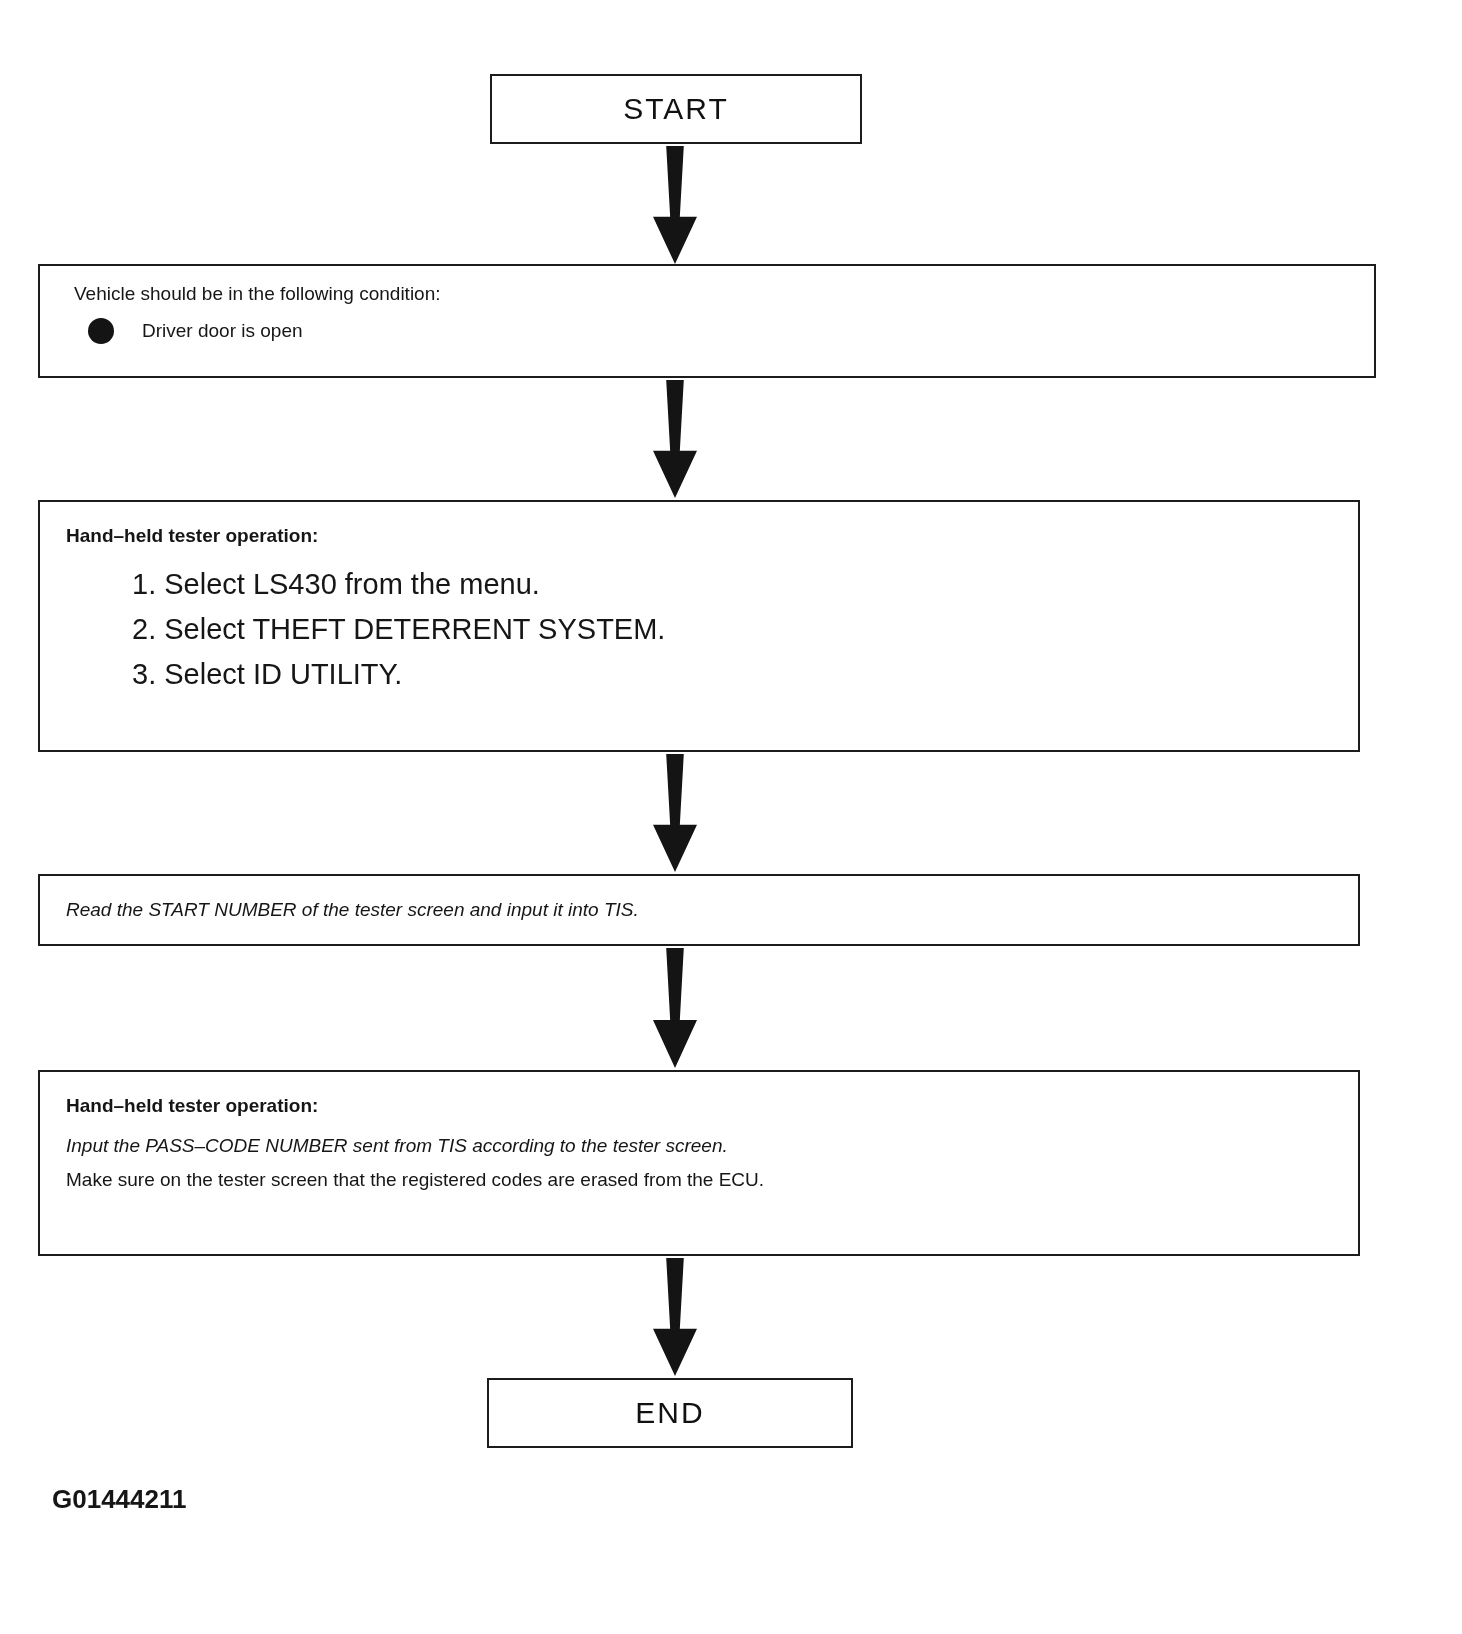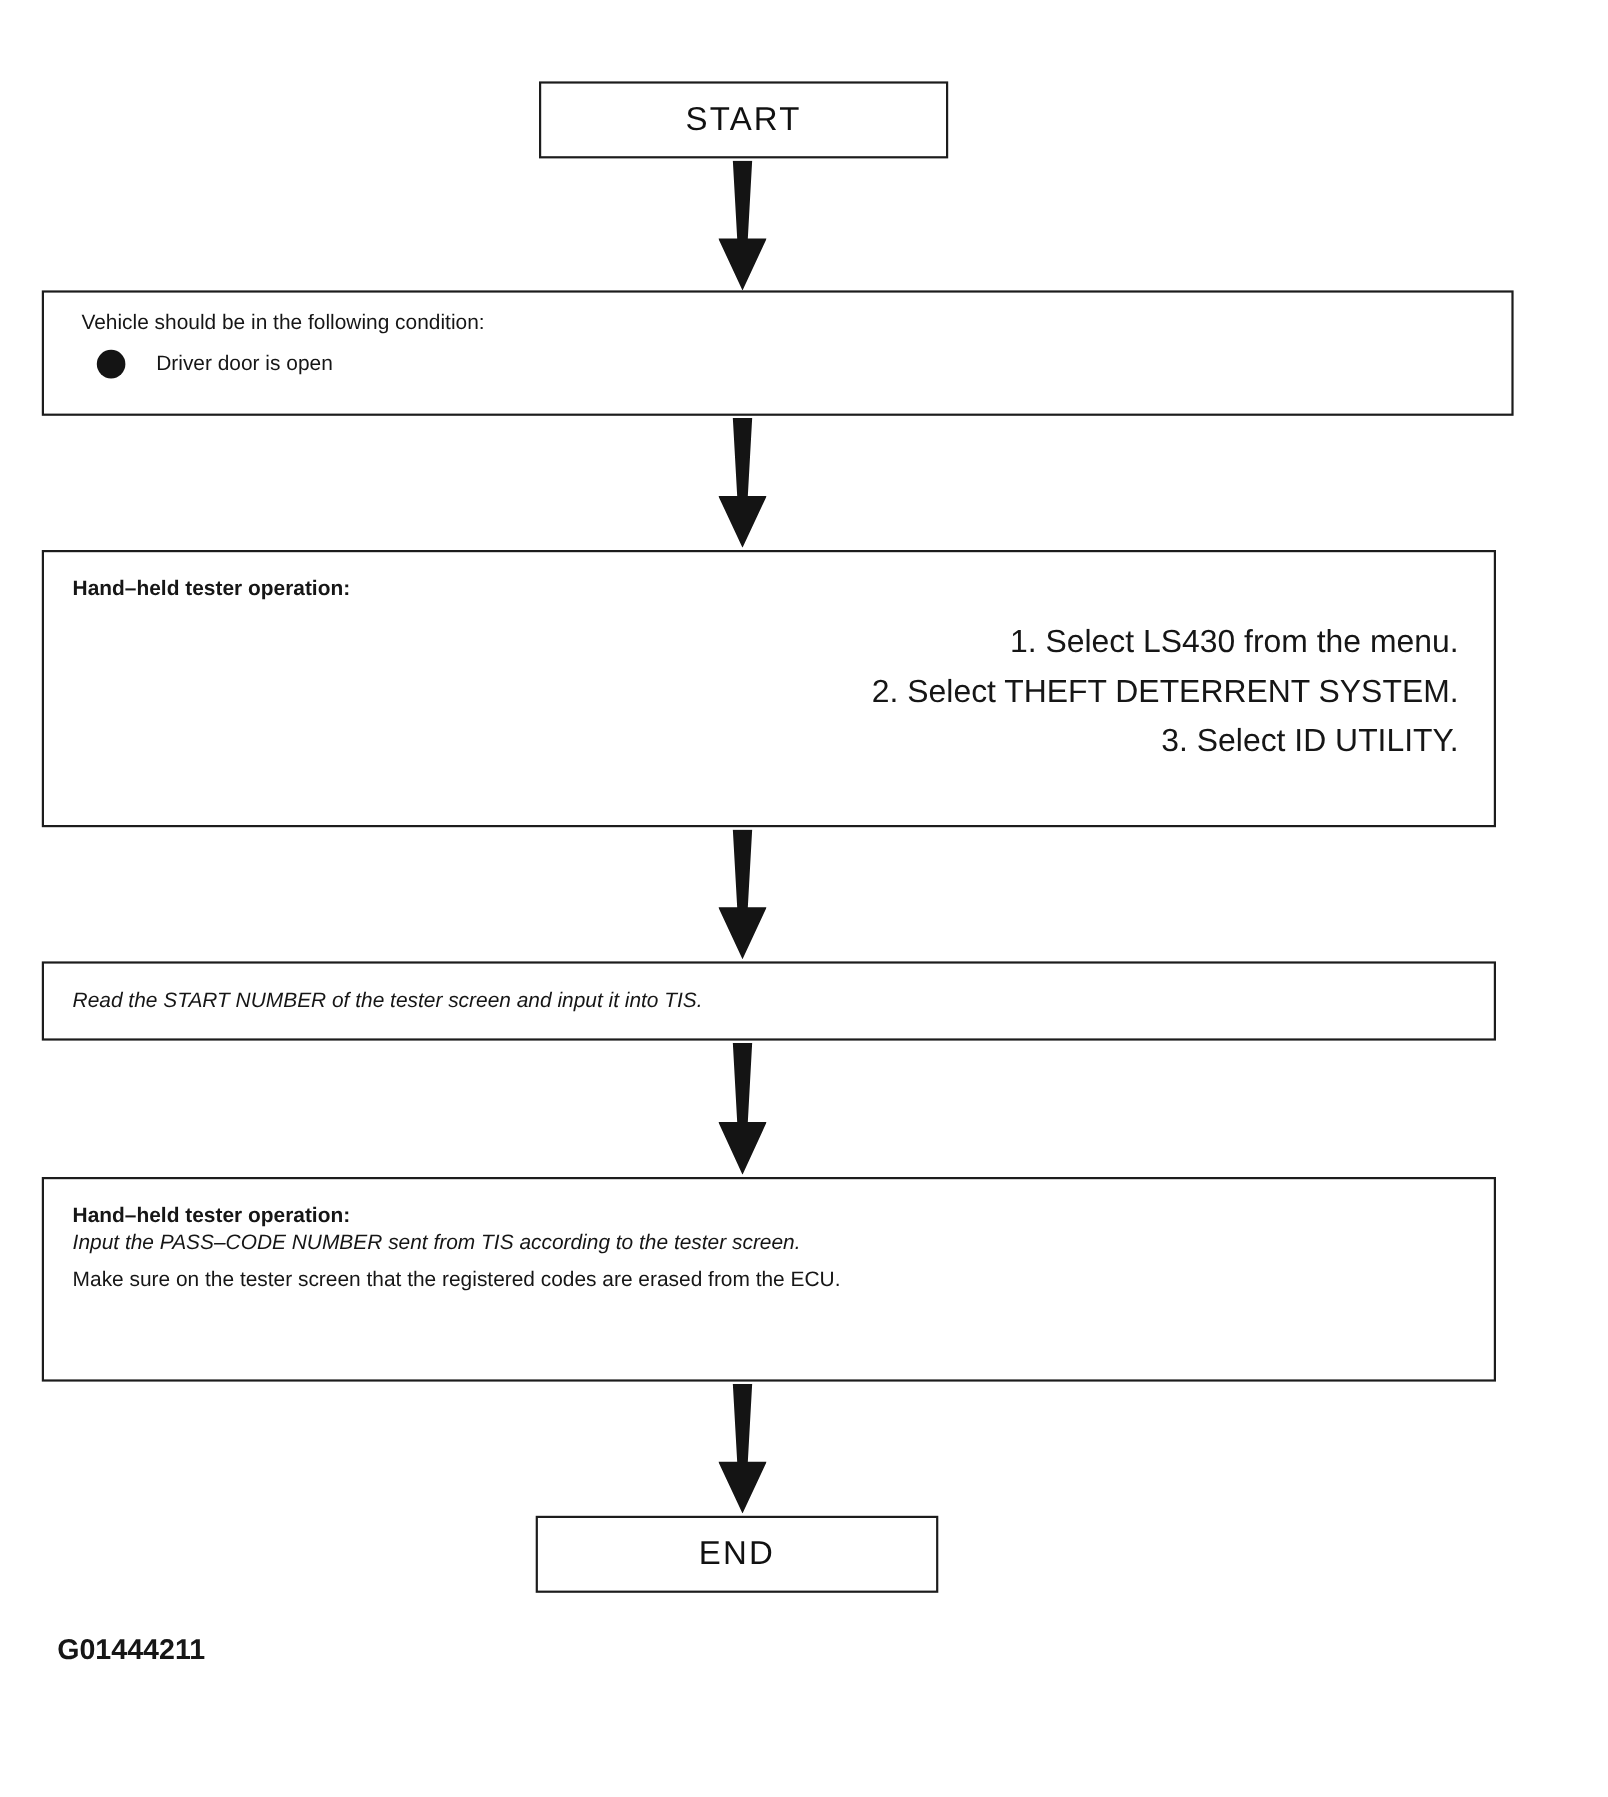--- a/index.html
+++ b/index.html
@@ -41,27 +41,27 @@
   .bullet-row { display: flex; align-items: center; margin-top: 12px; }
   .bullet-dot {
     width: 26px; height: 26px; border-radius: 50%;
     background: #141414; flex: 0 0 auto;
     margin: 0 28px 0 14px;
   }
 
   
   .op-box { padding: 22px 32px 0 26px; }
   .op-steps { list-style: none; margin: 14px 0 0 66px; }
-  .op-steps li { font-size: 29px; line-height: 45px; color: #161616; text-align: right; }
+  .op-steps li { font-size: 29px; line-height: 45px; color: #161616; }
 
   
   .seed-box { display: flex; align-items: center; padding: 0 18px 0 26px; }
 
   
-  .op2-line1 { }
+  .op2-line1 { margin-top: 16px; }
   .op2-line2 { margin-top: 10px; }
 
   .figure-id {
     position: absolute;
     left: 52px; top: 1484px;
     font-size: 26px; font-weight: bold; color: #161616;
   }
 </style>
 </head>
 <body>

